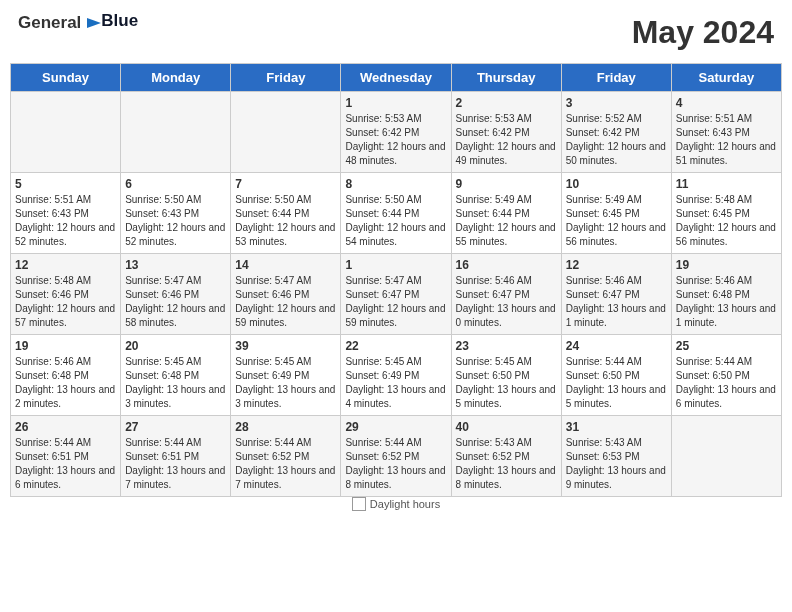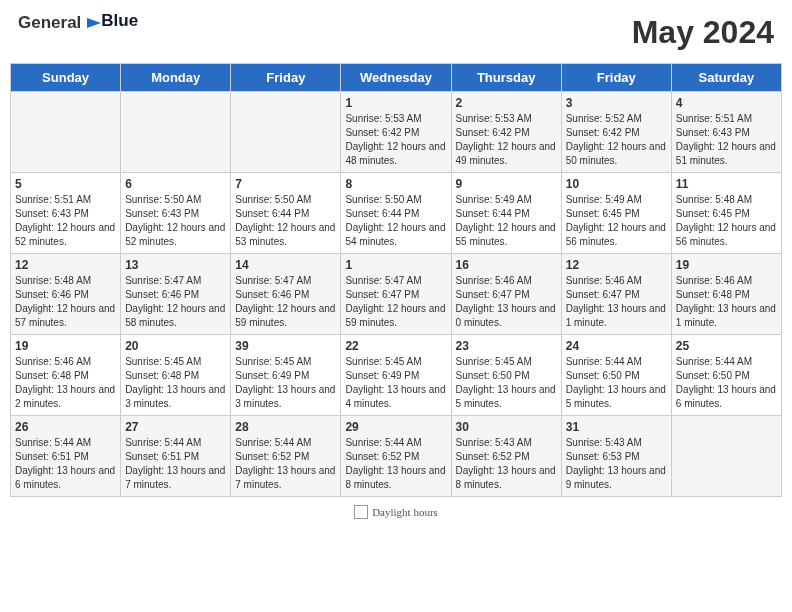--- a/index.html
+++ b/index.html
@@ -70,27 +70,25 @@
       font-size: 12px;
       display: block;
       margin-bottom: 2px;
     }
     .day-info {
       font-size: 10px;
       line-height: 1.4;
       color: #333;
     }
     .footer {
-      margin-top: 8px;
       display: flex;
       justify-content: center;
       font-size: 11px;
       color: #555;
       gap: 16px;
-      font-family: Liberation Serif, serif;
     }
     .footer-item {
       display: flex;
       align-items: center;
       gap: 4px;
     }
     .footer-color-box {
       width: 14px;
       height: 14px;
       border: 1px solid #999;
@@ -309,21 +307,21 @@
 Sunset: 6:52 PM
 Daylight: 13 hours and 7 minutes.</div>
         </td>
         <td>
           <span class="day-number">29</span>
           <div class="day-info" style="white-space: pre-line;">Sunrise: 5:44 AM
 Sunset: 6:52 PM
 Daylight: 13 hours and 8 minutes.</div>
         </td>
         <td>
-          <span class="day-number">30</span>
+          <span class="day-number">40</span>
           <div class="day-info" style="white-space: pre-line;">Sunrise: 5:43 AM
 Sunset: 6:52 PM
 Daylight: 13 hours and 8 minutes.</div>
         </td>
         <td>
           <span class="day-number">31</span>
           <div class="day-info" style="white-space: pre-line;">Sunrise: 5:43 AM
 Sunset: 6:53 PM
 Daylight: 13 hours and 9 minutes.</div>
         </td>

